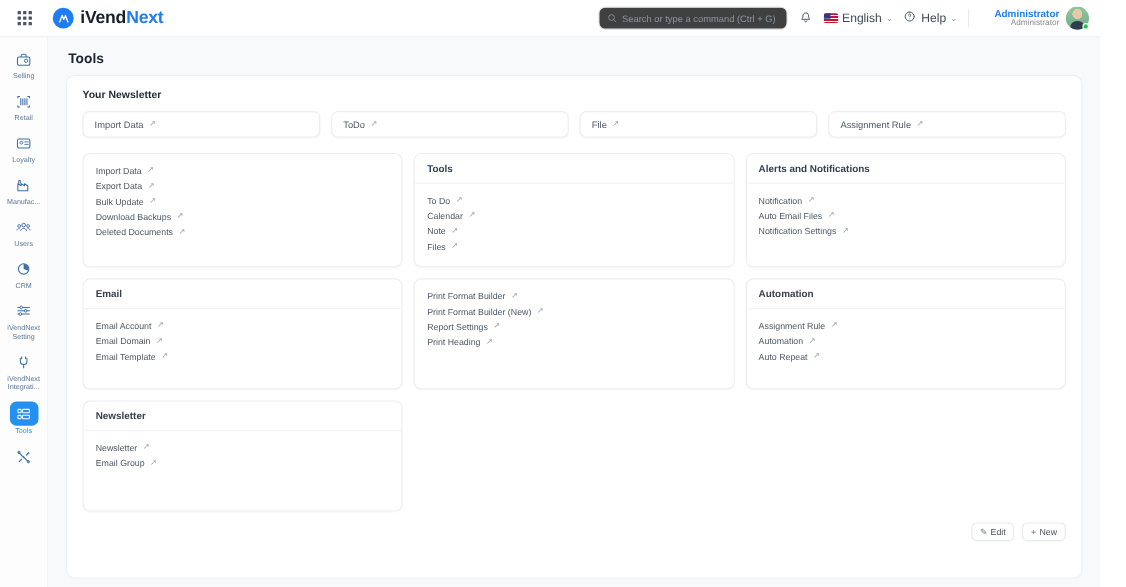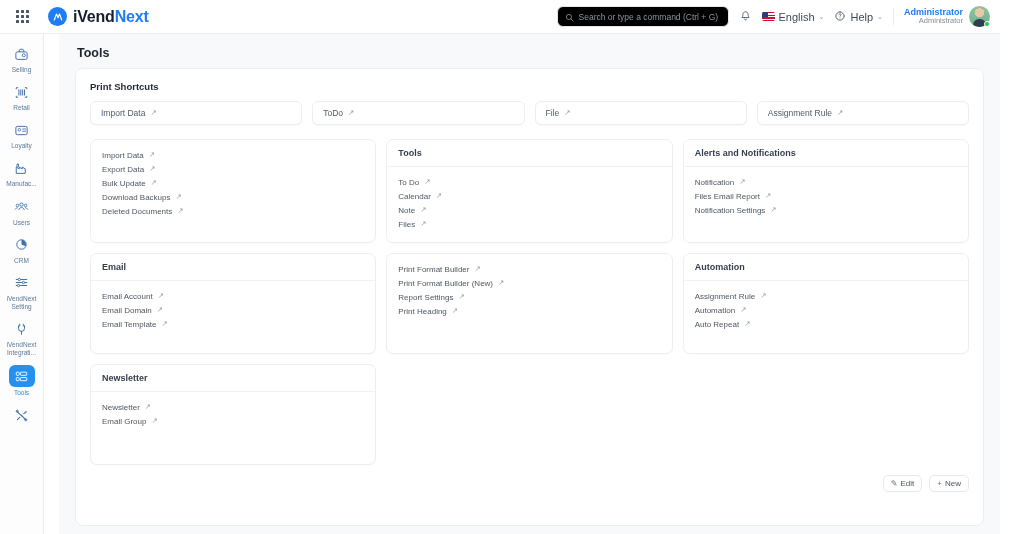--- a/index.html
+++ b/index.html
@@ -35,59 +35,59 @@
     font-size: 12px; font-weight: 700; font-style: italic;
     font-family: "Liberation Serif", serif;
   }
   .brand-text { font-size: 16px; font-weight: 700; color: #16202c; letter-spacing: -0.2px; }
   .brand-text .accent { color: #1f7cf2; }
 
   .nav-right { margin-left: auto; display: flex; align-items: center; gap: 10px; }
   .search-box {
     width: 172px; height: 21px;
     border: 1px solid #e4e7ea; border-radius: 6px;
-    background: #000000;
+    background: #404040;
     display: flex; align-items: center; gap: 5px;
     padding: 0 7px;
   }
   .search-box .ph { font-size: 8.5px; color: #8d959e; white-space: nowrap; }
   .icon-btn { display: flex; align-items: center; justify-content: center; cursor: pointer; }
   .lang { display: flex; align-items: center; gap: 4px; cursor: pointer; }
   .flag {
     width: 13px; height: 9px; border-radius: 2px; overflow: hidden;
     background: linear-gradient(#c8102e 0 16%, #fff 16% 30%, #c8102e 30% 46%, #fff 46% 60%, #c8102e 60% 76%, #fff 76% 88%, #c8102e 88% 100%);
     position: relative; flex: none;
   }
   .flag::after {
     content: ""; position: absolute; left: 0; top: 0; width: 6px; height: 5px; background: #2b3c7e;
   }
   .nav-label { font-size: 11px; color: #3e4a57; white-space: nowrap; }
   .caret { font-size: 7px; color: #8d959e; }
   .divider-v { width: 1px; height: 17px; background: #e8eaed; }
-  .user-block { display: flex; align-items: center; gap: 6px; cursor: pointer; }
+  .user-block { display: flex; align-items: center; gap: 6px; cursor: pointer; margin-left: 13px; }
   .user-names { text-align: right; line-height: 1.15; }
   .user-name { font-size: 9px; font-weight: 700; color: #1f7cf2; }
   .user-role { font-size: 7.5px; color: #868e96; }
   .avatar {
     width: 21px; height: 21px; border-radius: 50%;
     background: radial-gradient(circle at 50% 32%, #e6c9a8 0 26%, transparent 26%), linear-gradient(#93c3a4, #6fae86);
     position: relative; overflow: hidden; flex: none;
   }
   .avatar::after {
     content: ""; position: absolute; left: 4px; bottom: 0; width: 13px; height: 8px;
     background: #2f3d4e; border-radius: 6px 6px 0 0;
   }
   .avatar-dot {
     position: absolute; right: 0px; bottom: 0px; width: 6px; height: 6px;
     border-radius: 50%; background: #27c24c; border: 1px solid #fff; z-index: 2;
   }
   .avatar-wrap { position: relative; }
 
   
-  .body-row { display: flex; flex: 1; min-height: 0; gap: 15px; }
+  .body-row { display: flex; flex: 1; min-height: 0; }
 
   
   .rail {
     width: 44px; min-width: 44px;
     background: #fdfdfd;
     border-right: 1px solid #ebeef1;
     padding-top: 6px;
     display: flex; flex-direction: column; align-items: center;
     gap: 1px;
   }
@@ -398,21 +398,21 @@
     </div>
 
     <div class="main">
 
       <div class="page-head">
         <div class="page-title">Tools</div>
       </div>
 
       <div class="content-card">
 
-        <div class="section-title">Print Shortcuts</div>
+        <div class="section-title">Your Newsletter</div>
         <div class="shortcuts-row">
           <div class="shortcut">
             <span class="shortcut-label">Import Data</span>
             <span class="ext">↗</span>
           </div>
           <div class="shortcut">
             <span class="shortcut-label">ToDo</span>
             <span class="ext">↗</span>
           </div>
           <div class="shortcut">
@@ -475,21 +475,21 @@
           </div>
 
           <div class="doc-card">
             <div class="doc-card-head">Alerts and Notifications</div>
             <div class="doc-card-body">
               <div class="doc-link">
                 <span class="doc-link-label">Notification</span>
                 <span class="ext">↗</span>
               </div>
               <div class="doc-link">
-                <span class="doc-link-label">Files Email Report</span>
+                <span class="doc-link-label">Auto Email Files</span>
                 <span class="ext">↗</span>
               </div>
               <div class="doc-link">
                 <span class="doc-link-label">Notification Settings</span>
                 <span class="ext">↗</span>
               </div>
             </div>
           </div>
 
           <div class="doc-card">

